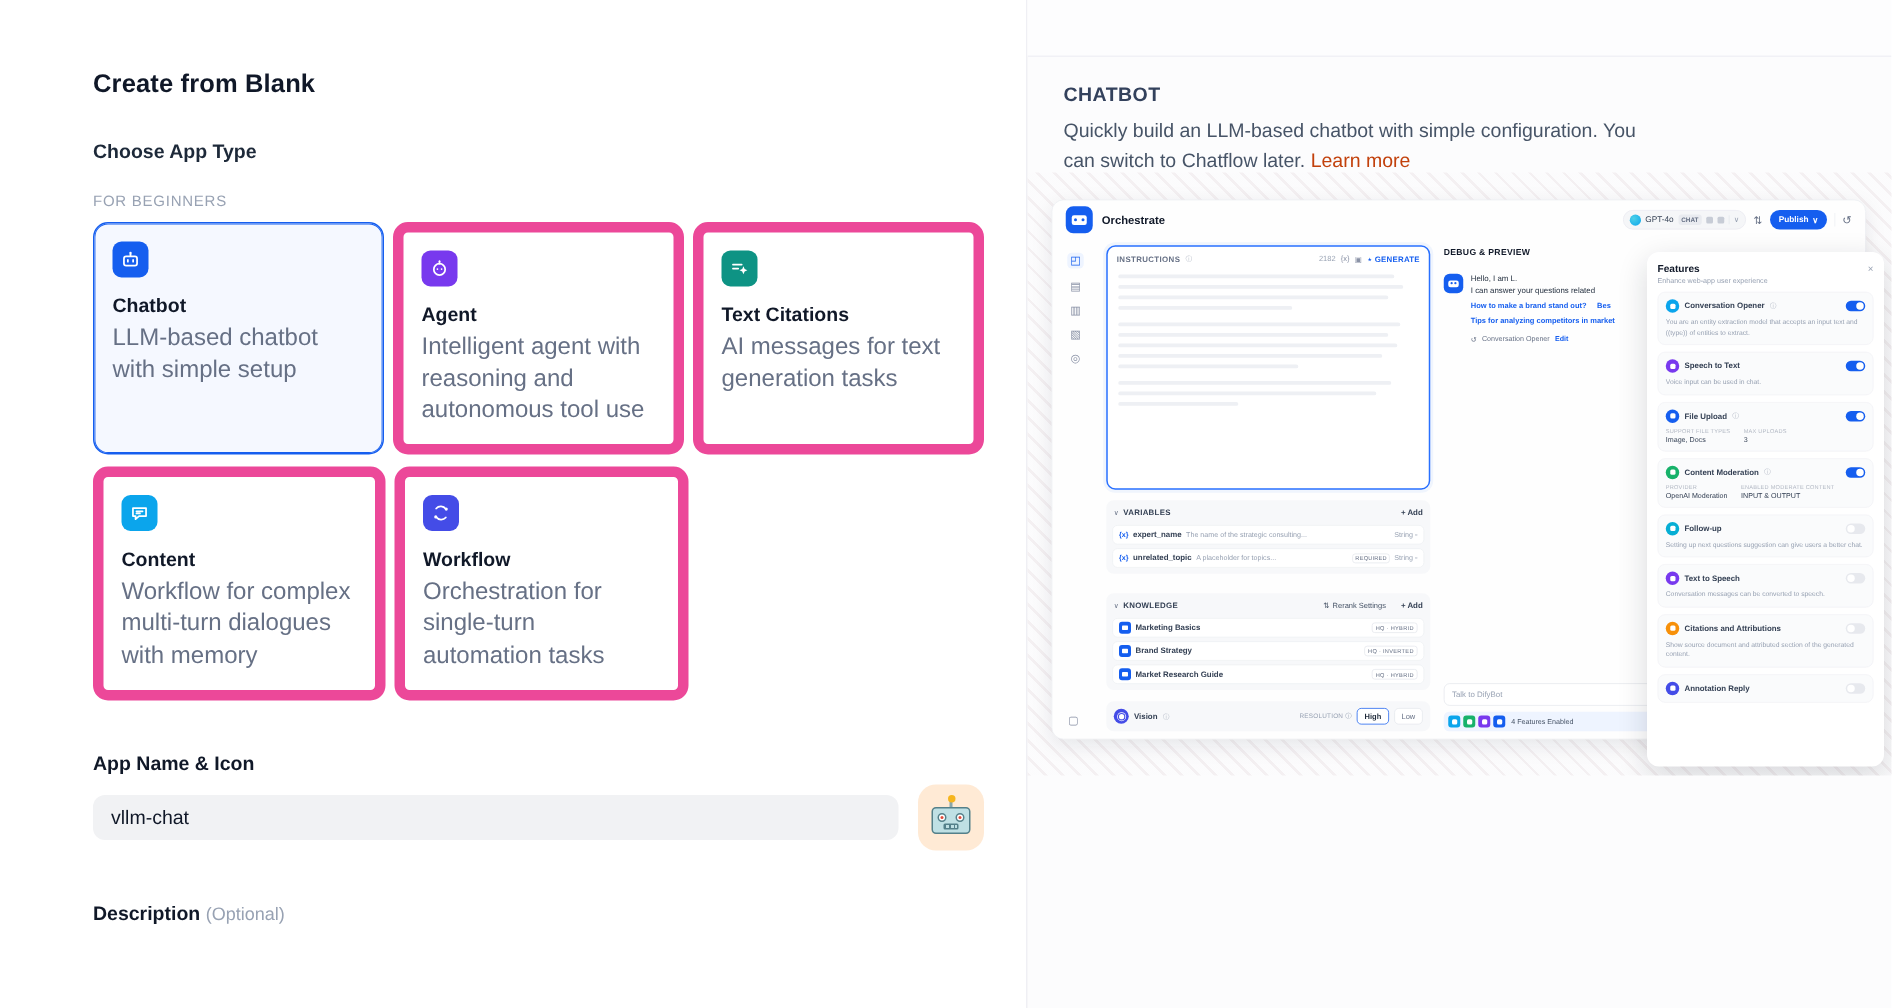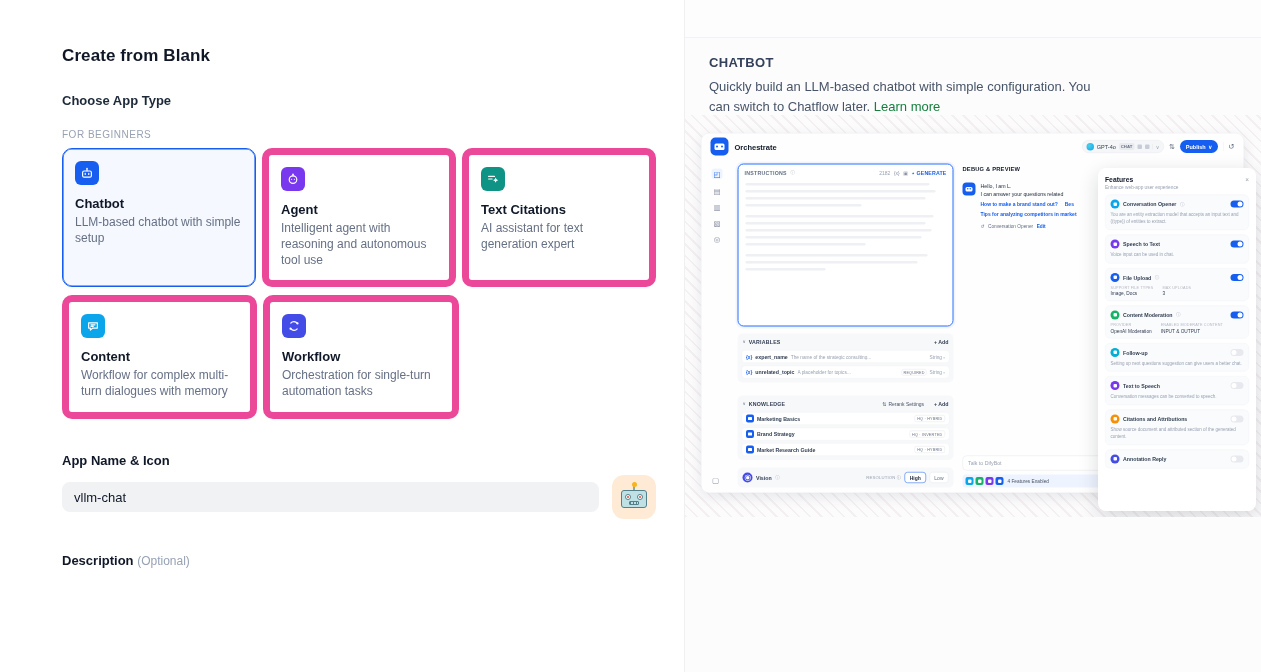--- a/index.html
+++ b/index.html
@@ -13,21 +13,21 @@
   .m-title{margin:0;font-size:17px;font-weight:700;color:#101828;letter-spacing:.1px;}
   .m-sub{margin:27px 0 0;font-size:13px;font-weight:700;color:#1d2939;}
   .group-label{margin-top:21px;font-size:10px;font-weight:500;color:#98a2b3;letter-spacing:.5px;}
   .cards{display:grid;gap:6px;margin-top:8px;}
   .cards-3{grid-template-columns:repeat(3,1fr);}
   .cards-2{grid-template-columns:195px 196px;}
   .type-card{background:#fff;border:7px solid #ec4899;border-radius:10px;padding:12px;min-height:100px;cursor:pointer;}
   .type-card[data-selected="true"]{border:1px solid #155eef;box-shadow:0 0 0 .6px #155eef inset;background:#f5f8ff;}
   .tc-icon{width:24px;height:24px;border-radius:6px;display:flex;align-items:center;justify-content:center;}
   .tc-title{margin-top:11px;font-size:13px;font-weight:700;color:#101828;}
-  .tc-desc{margin-top:4px;font-size:12px;color:#667085;line-height:1.32;}
+  .tc-desc{margin-top:4px;font-size:16px;color:#667085;line-height:1.32;}
   .field-label{margin-top:34px;font-size:13px;font-weight:700;color:#101828;}
   .field-label .opt{font-weight:400;color:#98a2b3;font-size:12px;}
   .name-row{display:flex;align-items:center;gap:13px;margin-top:7px;}
   .name-input{flex:1;height:30px;border:none;outline:none;background:#f1f2f4;border-radius:8px;
     padding:0 12px;font-size:13px;color:#101828;font-family:inherit;}
   .icon-pick{width:44px;height:44px;border:none;border-radius:12px;display:flex;align-items:center;
     justify-content:center;cursor:pointer;padding:0;}
   .desc-area{width:100%;height:73px;margin-top:7px;border:1px solid #d9dde3;border-radius:8px;resize:none;
     padding:9px 12px;font-size:13px;color:#101828;font-family:inherit;outline:none;background:#fff;}
 
@@ -41,21 +41,21 @@
   .bb-eye.l{left:3px}.bb-eye.r{right:3px}
   .bb-mouth{position:absolute;bottom:2px;left:7px;right:7px;height:4px;border:1px solid #54808a;border-radius:1px;
     background:repeating-linear-gradient(90deg,#54808a 0 1px,transparent 1px 3px);}
 
   
   .pane-right{position:absolute;left:684px;top:0;width:577px;height:672px;background:#fcfcfd;border-left:1px solid #efeff4;}
   .top-strip{height:38px;background:#fdfdfe;border-bottom:1px solid #f1f1f6;}
   .preview-head{padding:17px 24px 0;}
   .ph-title{font-size:13px;font-weight:700;color:#33415c;letter-spacing:.3px;}
   .ph-desc{margin-top:7px;font-size:13px;color:#475467;line-height:1.55;max-width:396px;}
-  .learn{color:#15803d;text-decoration:none;cursor:pointer;}
+  .learn{color:#c2410c;text-decoration:none;cursor:pointer;}
   .stripe-area{position:absolute;left:0;top:115px;width:577px;height:402px;overflow:hidden;
     background:repeating-linear-gradient(45deg,#f4f0f2 0 1.8px,rgba(250,249,251,.2) 1.8px 8px);}
   .shot-scale{position:absolute;left:0;top:0;width:1148px;height:804px;transform:scale(.5);transform-origin:0 0;}
 
   
   .shot-main{position:absolute;left:32px;top:36px;width:1086px;height:720px;background:#fefefe;
     border:1.5px solid #ebedf1;border-radius:16px;box-shadow:0 8px 28px rgba(16,24,40,.09);}
   .shot-header{position:absolute;left:0;top:0;right:0;height:52px;display:flex;align-items:center;padding:0 18px;gap:12px;}
   .shot-app-icon{width:36px;height:36px;border-radius:10px;background:#155eef;display:flex;align-items:center;justify-content:center;}
   .bot-face{width:20px;height:13px;background:#fff;border-radius:3px;position:relative;}
@@ -211,21 +211,21 @@
       <div class="type-card" data-selected="false">
         <span class="tc-icon" style="background: rgb(14, 147, 132);">
             <svg viewBox="0 0 24 24" width="14" height="14">
               <g fill="none" stroke="#fff" stroke-width="2" stroke-linecap="round">
                 <path d="M4.5 7.5h10M4.5 12h6"></path>
               </g>
               <path fill="#fff" d="M16.5 9.5l1.4 3.1 3.1 1.4-3.1 1.4-1.4 3.1-1.4-3.1-3.1-1.4 3.1-1.4z"></path>
             </svg>
           </span>
         <div class="tc-title">Text Citations</div>
-        <div class="tc-desc">AI assistant for text generation expert</div>
+        <div class="tc-desc">AI messages for text generation tasks</div>
       </div>
     </div>
 
     <div class="cards cards-2">
 
       <div class="type-card" data-selected="false">
         <span class="tc-icon" style="background: rgb(11, 165, 236);">
             <svg viewBox="0 0 24 24" width="14" height="14">
               <g fill="none" stroke="#fff" stroke-width="2" stroke-linecap="round" stroke-linejoin="round">
                 <path d="M4.5 6.5h15v9h-8l-4 3.5v-3.5h-3z"></path>

